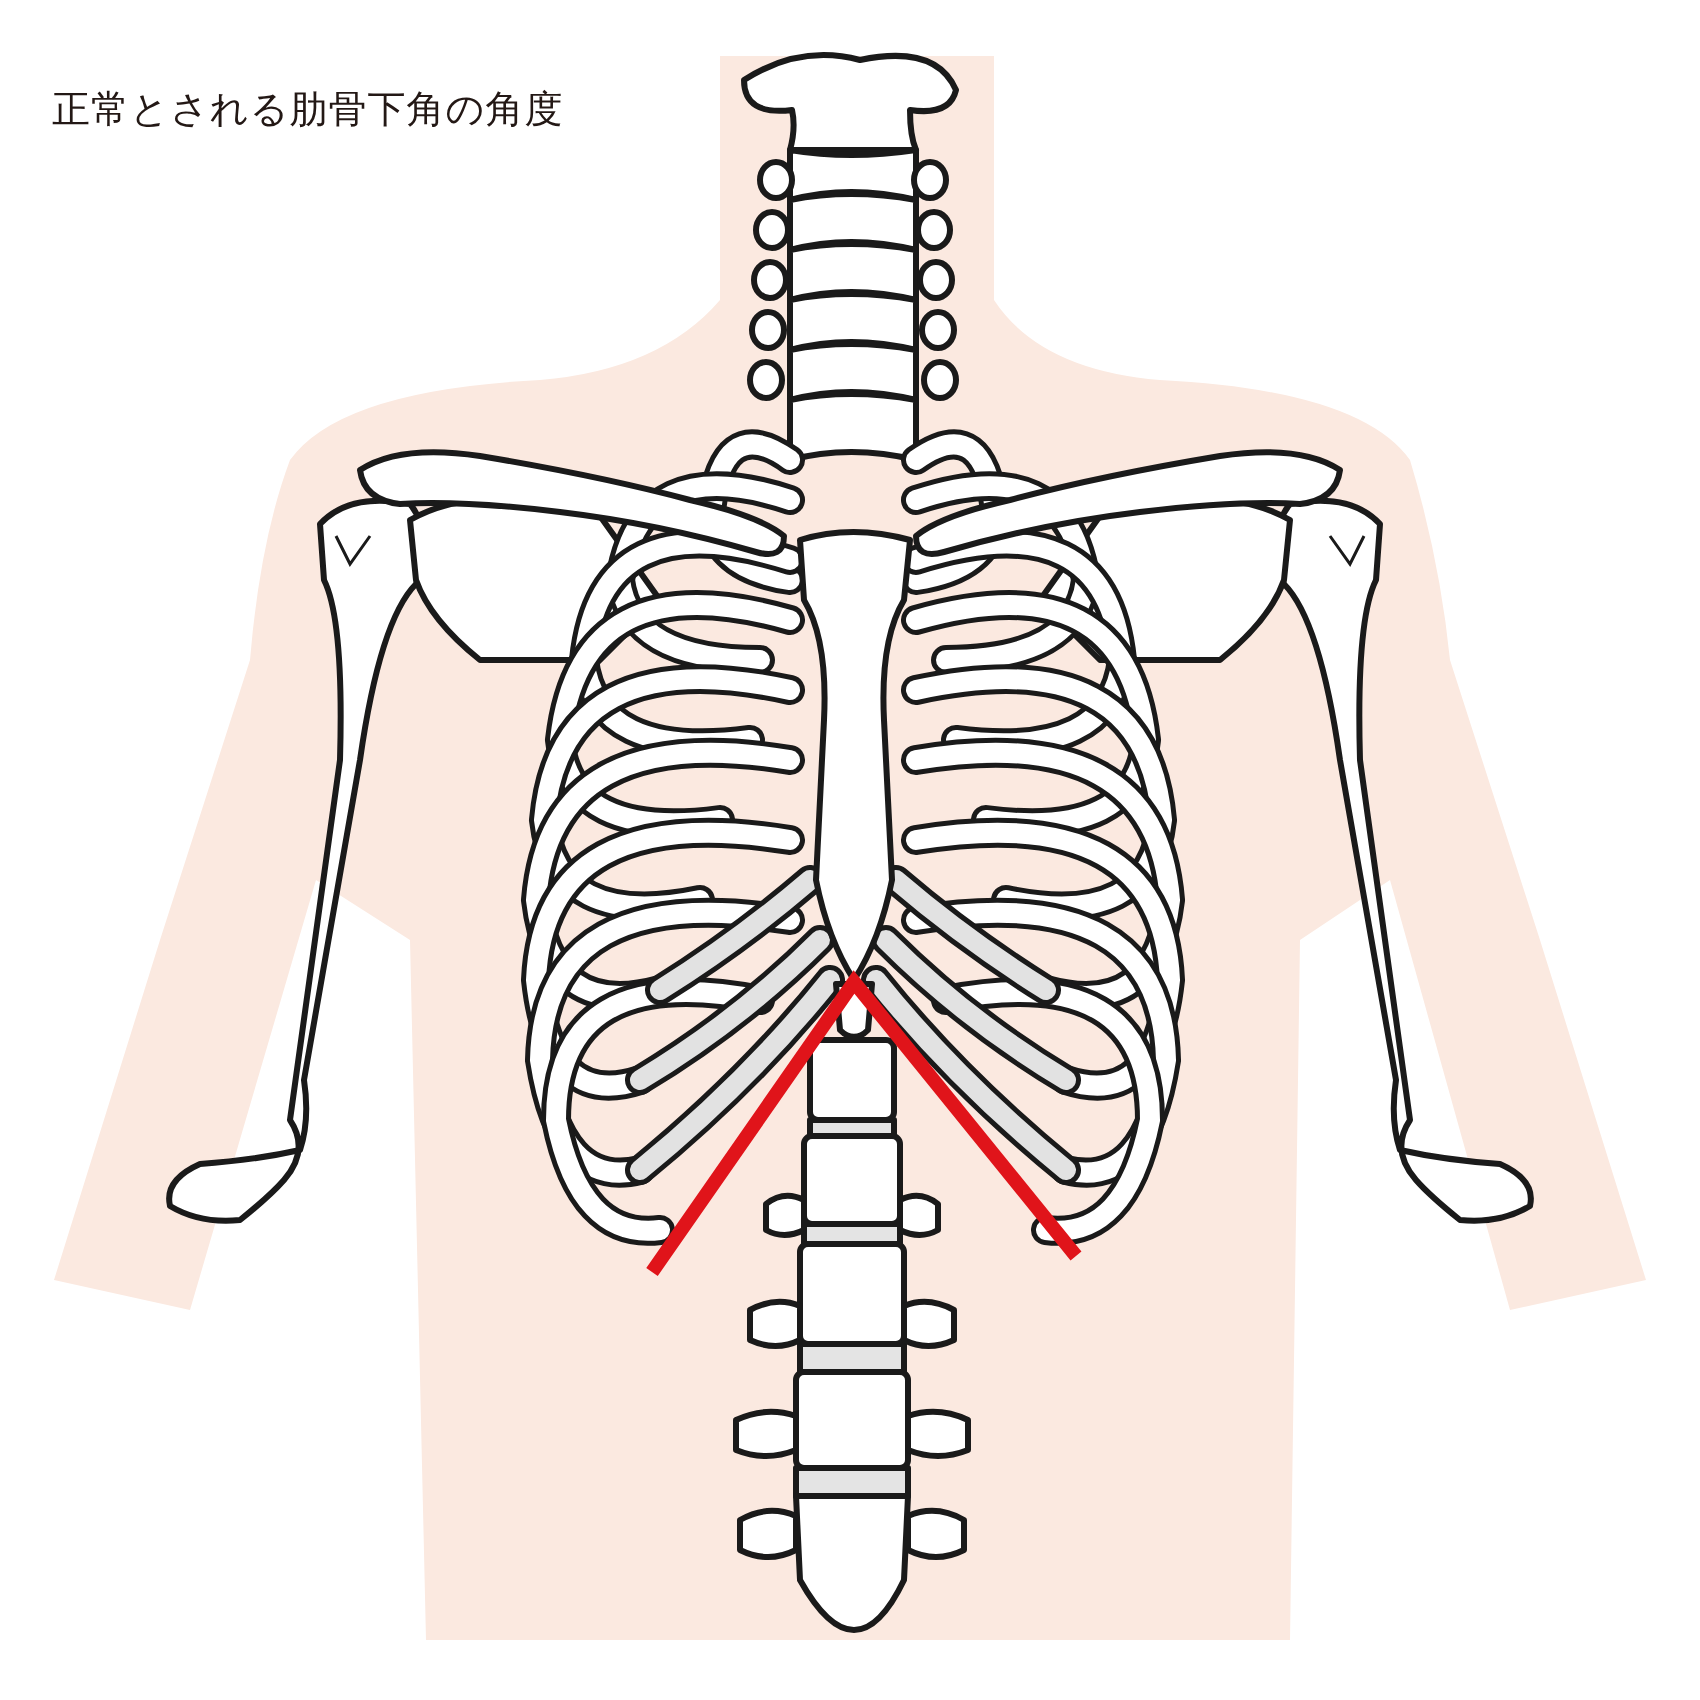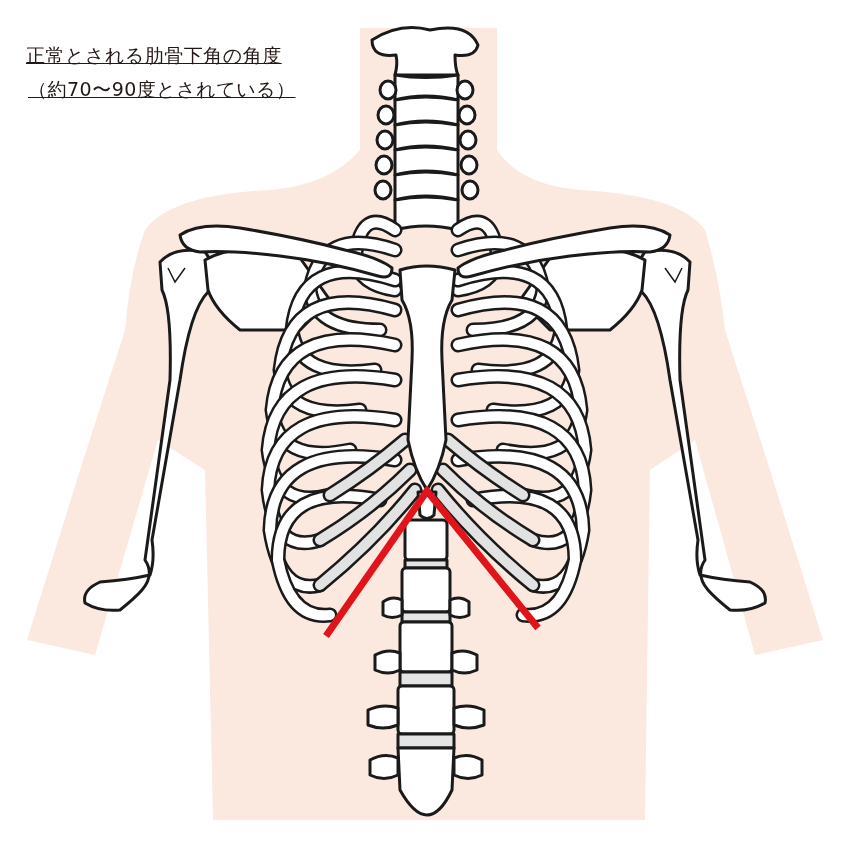--- a/index.html
+++ b/index.html
@@ -1,34 +1,33 @@
 <!DOCTYPE html>
 <html><head>
 <meta charset="utf-8">
 <style>
   html, body { margin:0; padding:0; background:#ffffff; }
   body { width:850px; height:850px; position:relative; overflow:hidden; font-family:"DejaVu Sans", sans-serif; }
   .caption { position:absolute; left:26px; top:38px; font-size:19px; line-height:34px; color:#231815; z-index:3; letter-spacing:0.5px; }
-  .caption div { white-space:nowrap;text-decoration:underline; }
+  .caption div { white-space:nowrap; }
   .caption .l2 { padding-left:2px; }
   svg.fig { position:absolute; left:0; top:0; width:850px; height:850px; }
   .bone { fill:#ffffff; stroke:#1a1a1a; stroke-width:3; stroke-linejoin:round; stroke-linecap:round; }
   .shade { fill:#e4e4e4; stroke:#1a1a1a; stroke-width:3; stroke-linejoin:round; }
   .rib { fill:none; stroke:#1a1a1a; stroke-width:15; stroke-linecap:round; }
   .ribin { fill:none; stroke:#ffffff; stroke-width:10; stroke-linecap:round; }
   .cart { fill:none; stroke:#1a1a1a; stroke-width:15; stroke-linecap:round; }
   .cartin { fill:none; stroke:#e2e2e2; stroke-width:10; stroke-linecap:round; }
   .thin { fill:none; stroke:#1a1a1a; stroke-width:1.5; }
 </style>
 </head>
 <body>
 
 <div class="caption">
   <div>正常とされる肋骨下角の角度</div>
-  <div class="l2">（約70〜90度とされている）</div>
 </div>
 
 <svg class="fig" viewBox="0 0 850 850" xmlns="http://www.w3.org/2000/svg">
 
   <g>
     <path fill="#fbe9e0" d="M360,28 L497,28 L497,150 Q520,185 580,190 Q680,195 705,230 Q720,280 725,330 L770,470 L823,640 L755,655 L695,440 L650,470 L645,820 L213,820 L205,470 L158,440 L95,655 L27,640 L80,470 L125,330 Q130,270 145,230 Q170,195 270,190 Q330,185 360,150 Z"></path>
   </g>
 
   <g>
     <path class="bone" d="M160,262 Q175,246 205,252 Q218,268 208,292 Q190,310 180,380 L152,540 Q155,560 150,575 Q128,580 100,582 Q82,590 85,603 Q100,612 120,610 Q135,598 142,590 Q155,575 145,560 L170,380 Q172,310 162,290 Z"></path>

